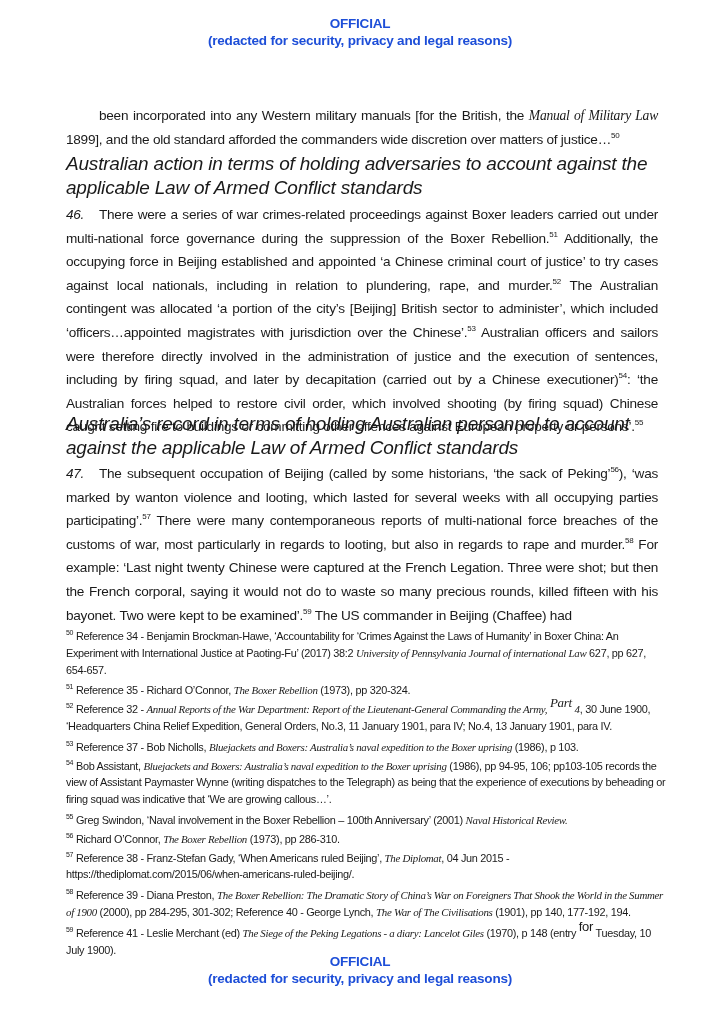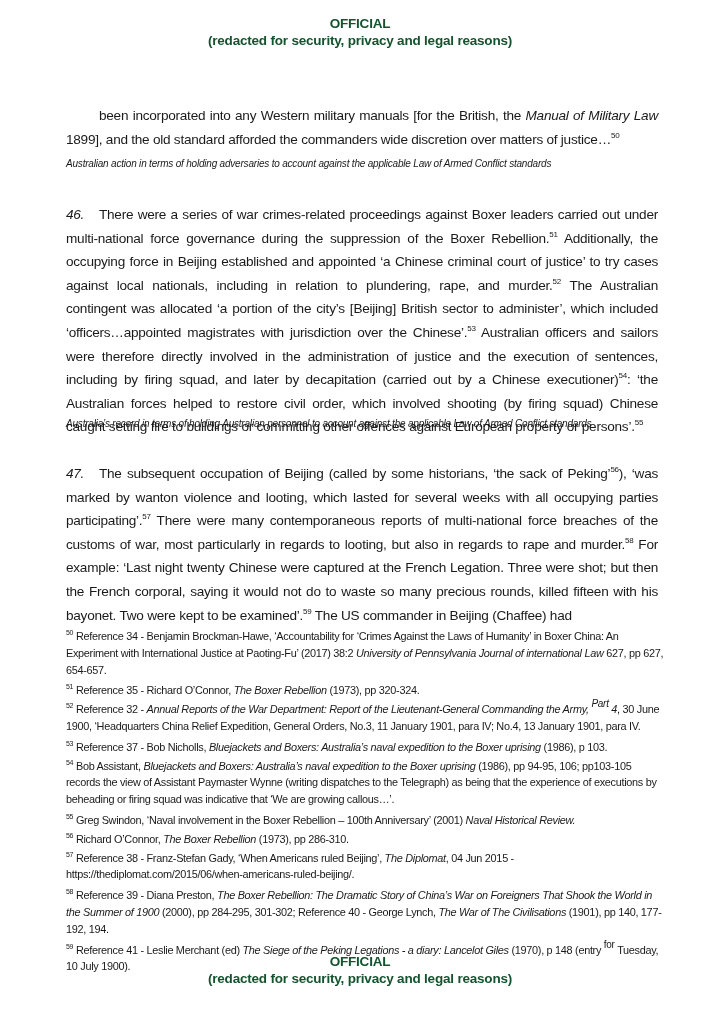--- a/index.html
+++ b/index.html
@@ -2,47 +2,47 @@
 <html><head>
 <meta charset="utf-8">
 <style>
   html, body { margin: 0; padding: 0; background: #ffffff; }
   body {
     width: 720px; height: 1019px; position: relative; overflow: hidden;
     font-family: "Liberation Sans", sans-serif; color: #1a1a1a;
   }
   .marking {
     position: absolute; left: 0; width: 720px; text-align: center;
-    color: #14532d; font-weight: bold; font-size: 13.5px; line-height: 17px;
+    color: #1d4ed8; font-weight: bold; font-size: 13.5px; line-height: 17px;
     letter-spacing: -0.2px;
   }
   .marking div { white-space: nowrap; }
   #hdr { top: 15px; }
   #ftr { top: 953px; }
   .body-text {
     position: absolute; left: 66px; width: 592px;
     font-size: 13.6px; line-height: 23.6px; text-align: justify;
     letter-spacing: -0.25px;
   }
   .heading {
     position: absolute; left: 66px; width: 600px;
-    font-size: 10px; line-height: 23.6px; font-style: italic;
+    font-size: 19px; line-height: 23.6px; font-style: italic;
     letter-spacing: -0.2px;
   }
   .indent { text-indent: 33px; }
   .para-num { display: inline-block; width: 33px; font-style: italic; }
   sup { font-size: 8px; line-height: 0; vertical-align: super; }
   .fn-block {
     position: absolute; left: 66px; width: 600px;
     font-size: 10.9px; line-height: 16.8px; letter-spacing: -0.3px;
   }
   .fn { margin-bottom: 2px; }
   .fn sup { font-size: 7px; }
-  .fn .raised { font-size: 10px; vertical-align: 6px; line-height: 0; }
-  i { font-style: italic; }
+  .fn .raised { font-size: 13px; vertical-align: 6px; line-height: 0; }
+  i { font-style: italic; font-family: Liberation Serif, serif; }
 </style>
 </head>
 <body>
 
 <div id="hdr" class="marking">
   <div>OFFICIAL</div>
   <div>(redacted for security, privacy and legal reasons)</div>
 </div>
 
 <div class="body-text indent" style="top:104px;"><span>been incorporated into any Western military manuals [for the British, the </span><i>Manual of Military Law</i><span> 1899], and the old standard afforded the commanders wide discretion over matters of justice…</span><sup>50</sup></div>

